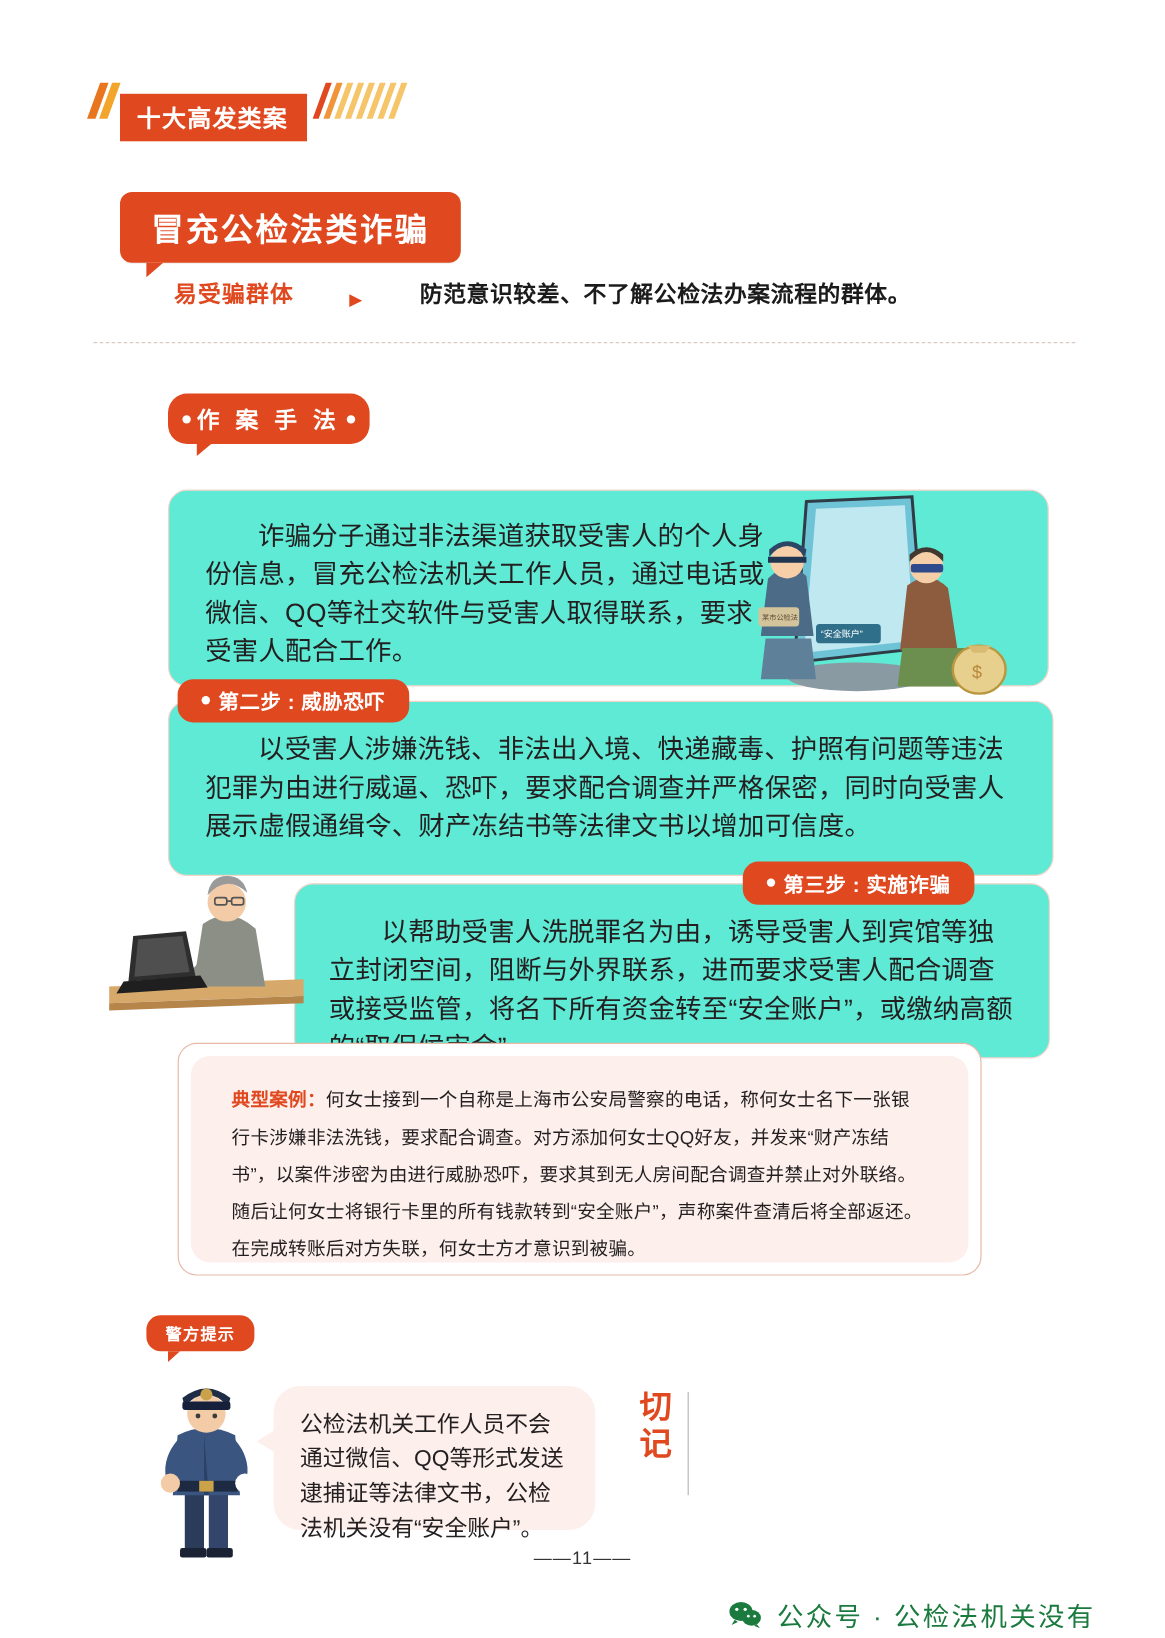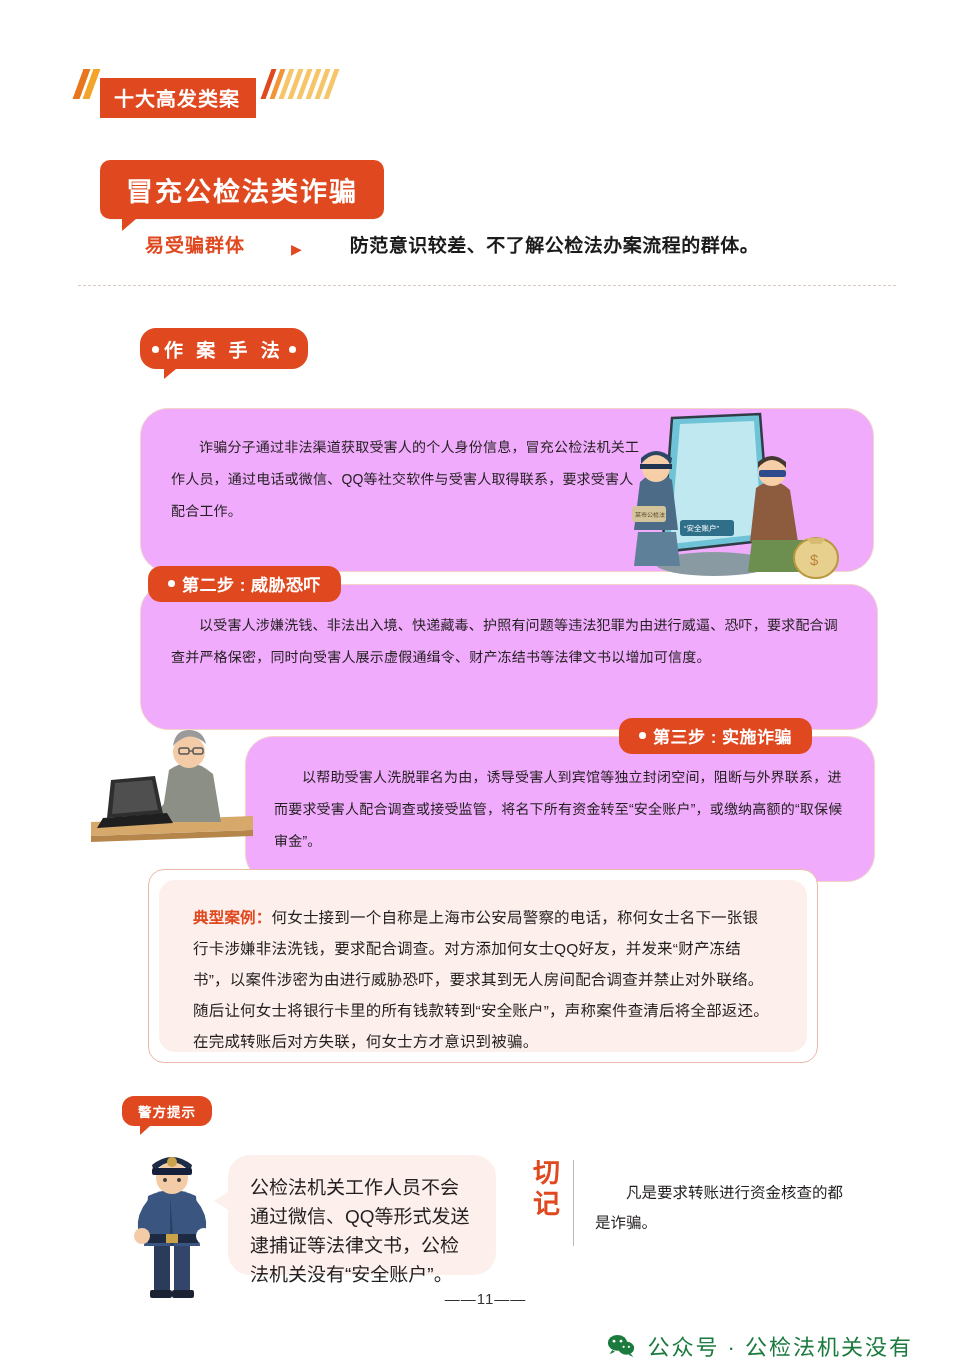--- a/index.html
+++ b/index.html
@@ -73,23 +73,23 @@
     display:flex;align-items:center;
   }
   .step-head .bullet{width:7px;height:7px;border-radius:50%;background:#fff;margin-right:7px;}
   .step-head.right .bullet{order:-1;}
   #step1-head{left:148px;top:390px;}
   #step2-head{left:148px;top:566px;}
   #step3-head{left:619px;top:718px;}
 
   
   .step-box{
-    position:absolute;background:#f0abfc;border:1px solid #f2d4c9;
-    border-radius:28px;color:#231f20;
-    font-size:14px;line-height:32px;letter-spacing:.2px;
+    position:absolute;background:#5eead4;border:1px solid #f2d4c9;
+    border-radius:16px;color:#231f20;
+    font-size:22px;line-height:32px;letter-spacing:.2px;
   }
   #step1-box{left:140px;top:408px;width:676px;height:140px;padding:22px 26px 0 30px;}
   #step1-box p{margin:0;width:470px;text-indent:2em;}
   #step2-box{left:140px;top:584px;width:676px;height:120px;padding:24px 30px 0 30px;}
   #step2-box p{margin:0;text-indent:2em;}
   #step3-box{left:245px;top:736px;width:572px;height:120px;padding:24px 28px 0 28px;}
   #step3-box p{margin:0;text-indent:2em;}
 
   
   .case-box{
@@ -302,21 +302,20 @@
     <path d="M34 32 q18 -20 36 0 l2 -7 q-20 -16 -40 0z" fill="#1e2c46"></path>
     <rect x="32" y="28" width="40" height="7" rx="2" fill="#16203a"></rect>
     <circle cx="52" cy="22" r="5" fill="#c9a24a"></circle>
     <circle cx="45" cy="40" r="2" fill="#3b3b3b"></circle>
     <circle cx="59" cy="40" r="2" fill="#3b3b3b"></circle>
   </svg>
 
   <div class="tip-bubble">公检法机关工作人员不会通过微信、QQ等形式发送逮捕证等法律文书，公检法机关没有“安全账户”。</div>
   <div class="tip-vertical">切记</div>
   <div class="tip-divider"></div>
-  <div class="tip-right">凡是要求转账进行资金核查的都是诈骗。</div>
 
   <div class="pagenum">——11——</div>
 
   <div class="footer">
     <svg class="wechat" viewBox="0 0 32 26">
       <ellipse cx="12" cy="10" rx="11" ry="9" fill="#1b7a3e"></ellipse>
       <path d="M6 18 l-3 5 l6 -3z" fill="#1b7a3e"></path>
       <circle cx="8" cy="8" r="1.6" fill="#fff"></circle>
       <circle cx="16" cy="8" r="1.6" fill="#fff"></circle>
       <ellipse cx="22" cy="16" rx="9" ry="7.5" fill="#1b7a3e"></ellipse>

